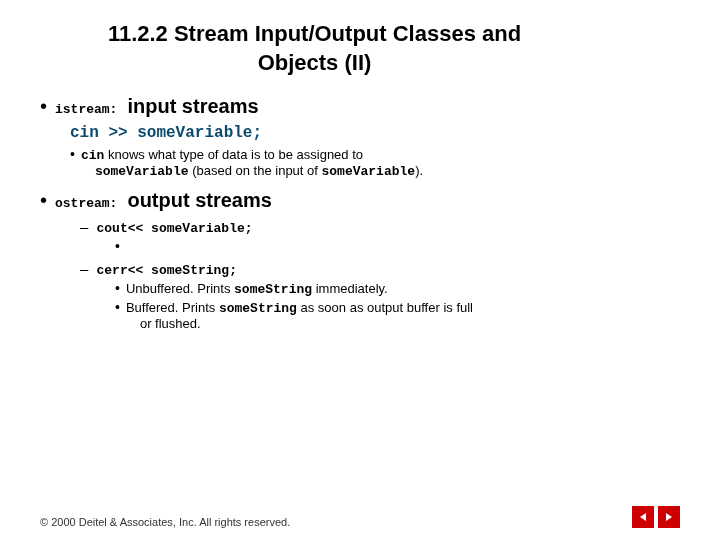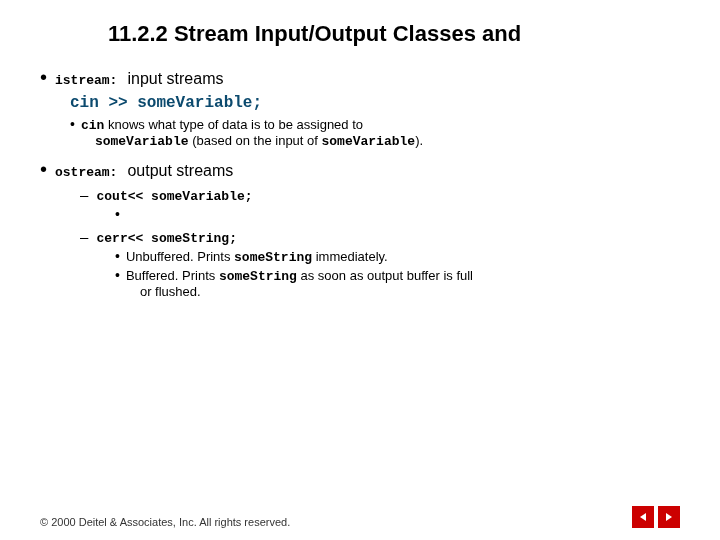--- a/index.html
+++ b/index.html
@@ -73,22 +73,22 @@
       margin-right: 6px;
       font-size: 14px;
     }
 
     .dash-item {
       margin: 6px 0 2px 40px;
     }
 
     .normal-text {
       font-family: Arial, sans-serif;
-      font-size: 16px;
-      font-weight: normal;
+      font-size: 20px;
+      font-weight: bold;
     }
 
     .footer {
       position: absolute;
       bottom: 12px;
       left: 0;
       width: 720px;
       display: flex;
       align-items: flex-end;
       padding: 0 40px;
@@ -132,20 +132,21 @@
       margin-top: 6px;
     }
   </style>
 </head>
 <body>
 
 <div class="slide">
 
   <div class="title">
     <div>11.2.2    Stream Input/Output Classes and</div>
+    <div>Objects (II)</div>
   </div>
 
   <div class="content-area">
 
     <div class="section">
       <div class="bullet-main">
         <span class="bullet-dot">•</span>
         <span class="code-inline">istream:</span>
         <span class="normal-text" style="margin-left:10px;">input streams</span>
       </div>

